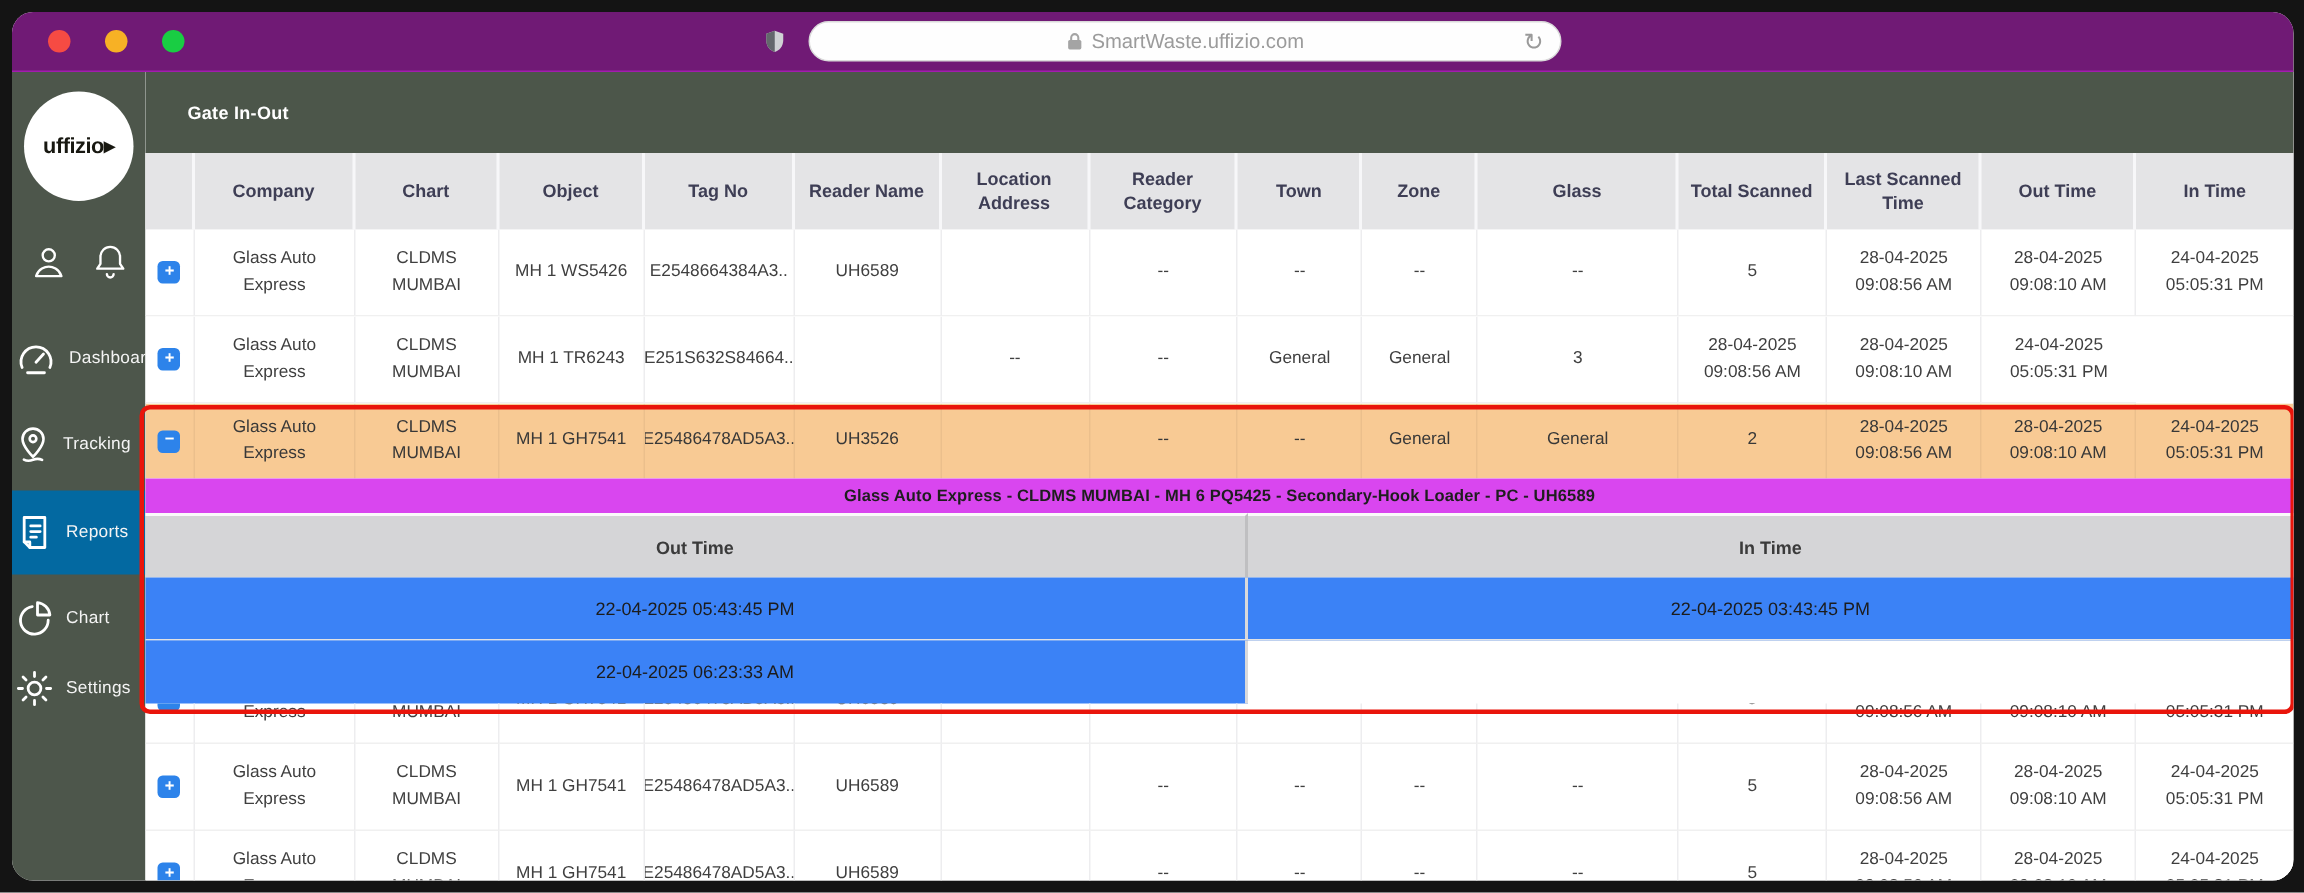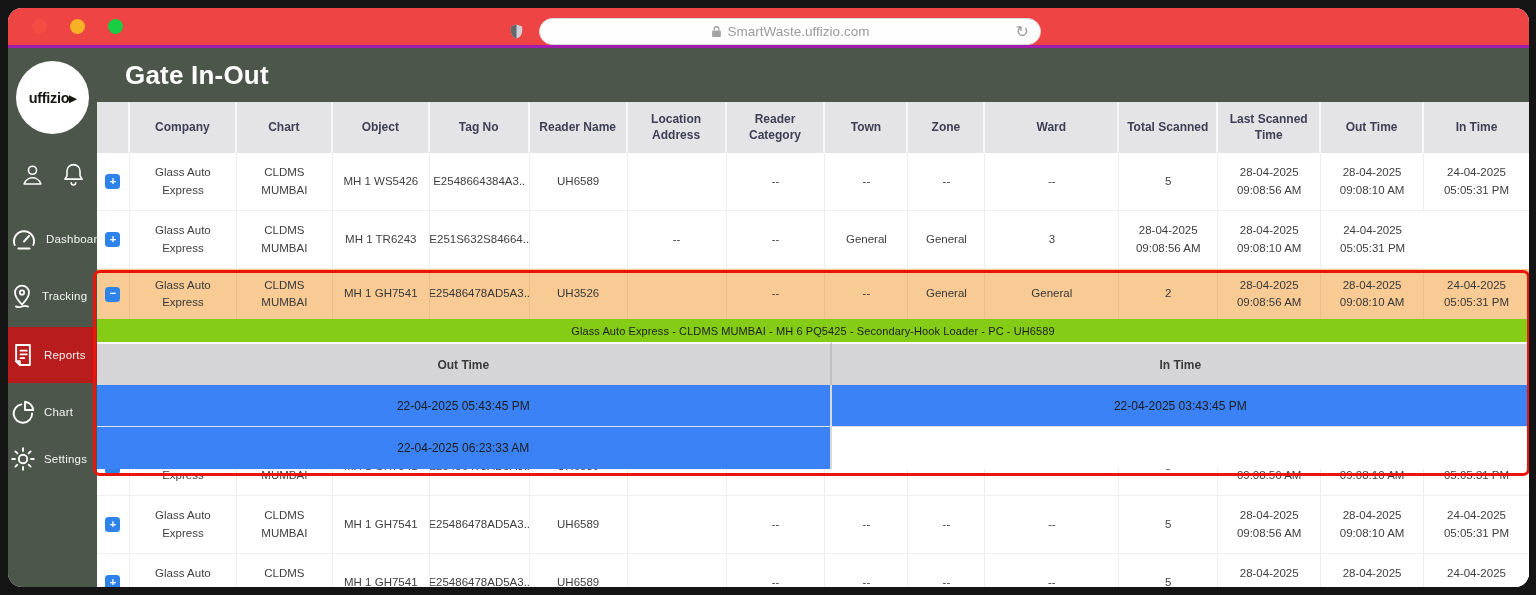--- a/index.html
+++ b/index.html
@@ -1,63 +1,63 @@
 <!DOCTYPE html>
 <html><head>
 <meta charset="utf-8">
 <style>
   *{box-sizing:border-box;margin:0;padding:0}
   html,body{width:1536px;height:595px;overflow:hidden}
   body{background:#141414;font-family:"Liberation Sans",sans-serif;position:relative}
   .screen{position:absolute;left:8px;top:8px;right:7px;bottom:8px;background:#fff;border-radius:14px;overflow:hidden;display:flex;flex-direction:column}
 
   
-  .chrome{flex:0 0 40px;background:#ef4444;border-bottom:3px solid #a21caf;display:flex;align-items:flex-end;position:relative}
+  .chrome{flex:0 0 40px;background:#701a75;border-bottom:1px solid #a21caf;display:flex;align-items:center;position:relative}
   .lights{position:absolute;left:24px;top:0;height:100%;display:flex;align-items:center;gap:23px}
   .light{width:15px;height:15px;border-radius:50%;border:none;display:block}
   .addr-wrap{margin:0 auto;display:flex;align-items:center;gap:14px;transform:translateX(6px)}
   .url-pill{width:502px;height:27px;border:1.5px solid #dadada;border-radius:15px;background:#fefefe;display:flex;align-items:center;justify-content:center;position:relative;color:#9b9b9b;font-size:13.5px}
   .url-text{display:flex;align-items:center;gap:6px}
   .refresh{position:absolute;right:11px;top:0;height:100%;display:flex;align-items:center;color:#9a9a9a;font-size:16px}
 
   
   .app{flex:1;display:flex;min-height:0}
   .sidebar{flex:0 0 89px;background:#4d564b;display:flex;flex-direction:column;align-items:center;overflow:hidden}
   .logo{width:73px;height:73px;border-radius:50%;background:#fff;color:#181811;display:flex;align-items:center;justify-content:center;margin-top:13px;font-weight:700;font-size:14.5px;letter-spacing:-.3px}
   .top-icons{display:flex;gap:13px;margin-top:27px}
   .top-icons svg{display:block}
   .nav{width:100%;display:flex;flex-direction:column;align-items:center}
   .nav-item{width:100%;display:flex;flex-direction:row;align-items:center;gap:6px;color:#f4f4f4;font-size:11.5px;letter-spacing:.2px;cursor:pointer}
   .ni-dashboard{margin-top:36px}
   .ni-tracking{margin-top:27px}
-  .ni-reports{margin-top:16px;padding:13px 0;background:#b91c1c}
+  .ni-reports{margin-top:16px;padding:13px 0;background:#0369a1}
   .ni-chart{margin-top:14px}
   .ni-settings{margin-top:17px}
 
   .main{flex:1;display:flex;flex-direction:column;position:relative;min-width:0;background:#fff}
-  .title-bar{flex:0 0 54px;background:#4c564a;color:#fff;display:flex;align-items:center;padding-left:28px;font-size:26px;font-weight:600;letter-spacing:.2px}
+  .title-bar{flex:0 0 54px;background:#4c564a;color:#fff;display:flex;align-items:center;padding-left:28px;font-size:12px;font-weight:600;letter-spacing:.2px}
 
   
   .grid15{display:grid;grid-template-columns:33fr 107fr 96fr 97fr 100fr 98fr 99fr 99fr 83fr 77fr 134fr 99fr 103fr 103fr 105fr;width:100%}
   .thead{height:52px;background:#e4e4e6}
   .th{display:flex;align-items:center;justify-content:center;text-align:center;font-size:12px;font-weight:700;color:#3e3e55;line-height:1.3;padding:2px 7px;border-right:2px solid #f7f7f9}
   .th:last-child{border-right:none}
   .trow{height:58px;background:#fff}
   .td{display:flex;align-items:center;justify-content:center;text-align:center;font-size:11.5px;color:#3f3f3f;line-height:1.5;padding:0 4px;border-right:1px solid #ededef;border-bottom:1px solid #f0f0f0;white-space:pre-line;overflow:hidden}
   .td:last-child{border-right:none}
   .trow.expanded{height:50px;background:#f8ca94}
   .trow.expanded .td{border-right-color:rgba(0,0,0,.05);border-bottom:none;color:#383838}
   .expand-btn{width:15px;height:15px;border:none;border-radius:3.5px;background:#2d83ea;color:#fff;font-size:11px;font-weight:700;line-height:1;display:flex;align-items:center;justify-content:center;cursor:pointer;padding:0 0 1px 0}
   .rowwrap{overflow:hidden}
   .rowwrap.clip-top{height:27px}
   .rowwrap.clip-top .trow{margin-top:-31px}
   .rowwrap.clip-bottom{height:33px}
 
   
-  .detail-title{height:23px;background:#84cc16;display:flex;align-items:center;justify-content:center;font-size:11px;font-weight:400;color:#1e1e1e;letter-spacing:.1px}
+  .detail-title{height:23px;background:#d946ef;display:flex;align-items:center;justify-content:center;font-size:11px;font-weight:700;color:#1e1e1e;letter-spacing:.1px}
   .detail-grid{display:grid;grid-template-columns:51.3fr 48.7fr}
   .detail-th{height:43px;background:#d5d5d7;display:flex;align-items:center;justify-content:center;font-size:12px;font-weight:700;color:#3b3b3b;border-top:2px solid #fafafa;border-right:2px solid #bfbfc1}
   .detail-th.last{border-right:none}
   .detail-td{height:42px;background:#3b82f6;display:flex;align-items:center;justify-content:center;font-size:12px;color:#1c1c1c;border-right:2px solid #d9d9db}
   .detail-td.last{border-right:none}
   .detail-td.r0{border-bottom:1px solid #e2e2e4}
 
   .red-overlay{position:absolute;left:-4px;right:-1px;top:222px;height:206px;border:3px solid #e9150b;border-radius:7px;pointer-events:none;z-index:9}
 
   svg.ic{display:block}
@@ -171,21 +171,21 @@
           <div class="th"></div>
           <div class="th">Company</div>
           <div class="th">Chart</div>
           <div class="th">Object</div>
           <div class="th">Tag No</div>
           <div class="th">Reader Name</div>
           <div class="th">Location Address</div>
           <div class="th">Reader Category</div>
           <div class="th">Town</div>
           <div class="th">Zone</div>
-          <div class="th">Ward</div>
+          <div class="th">Glass</div>
           <div class="th">Total Scanned</div>
           <div class="th">Last Scanned Time</div>
           <div class="th">Out Time</div>
           <div class="th">In Time</div>
         </div>
       <div id="tbody">
           <div class="rowwrap">
             <div class="grid15 trow">
               <div class="td"><button class="expand-btn">+</button></div>
               <div class="td">Glass Auto Express</div>

